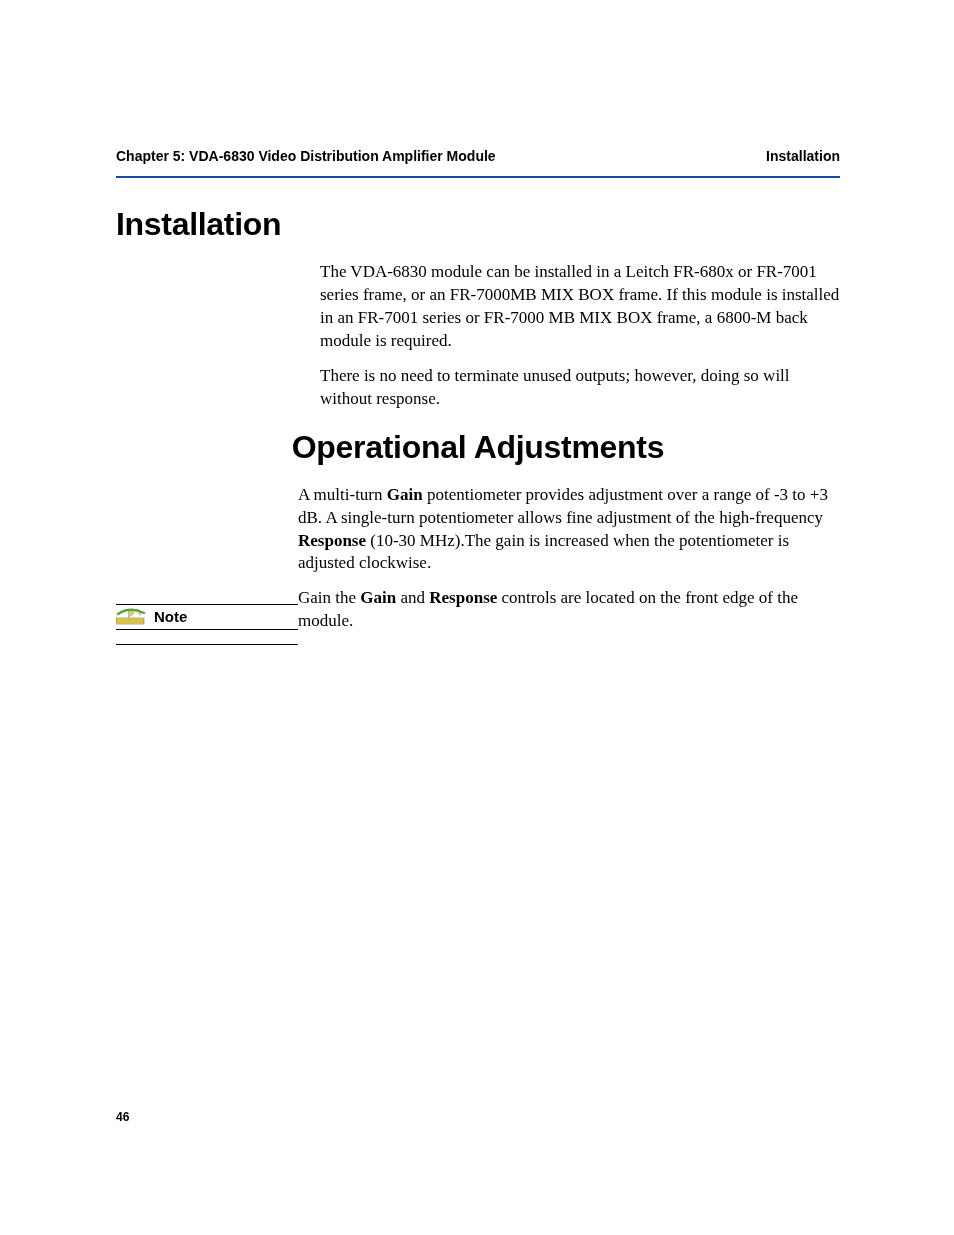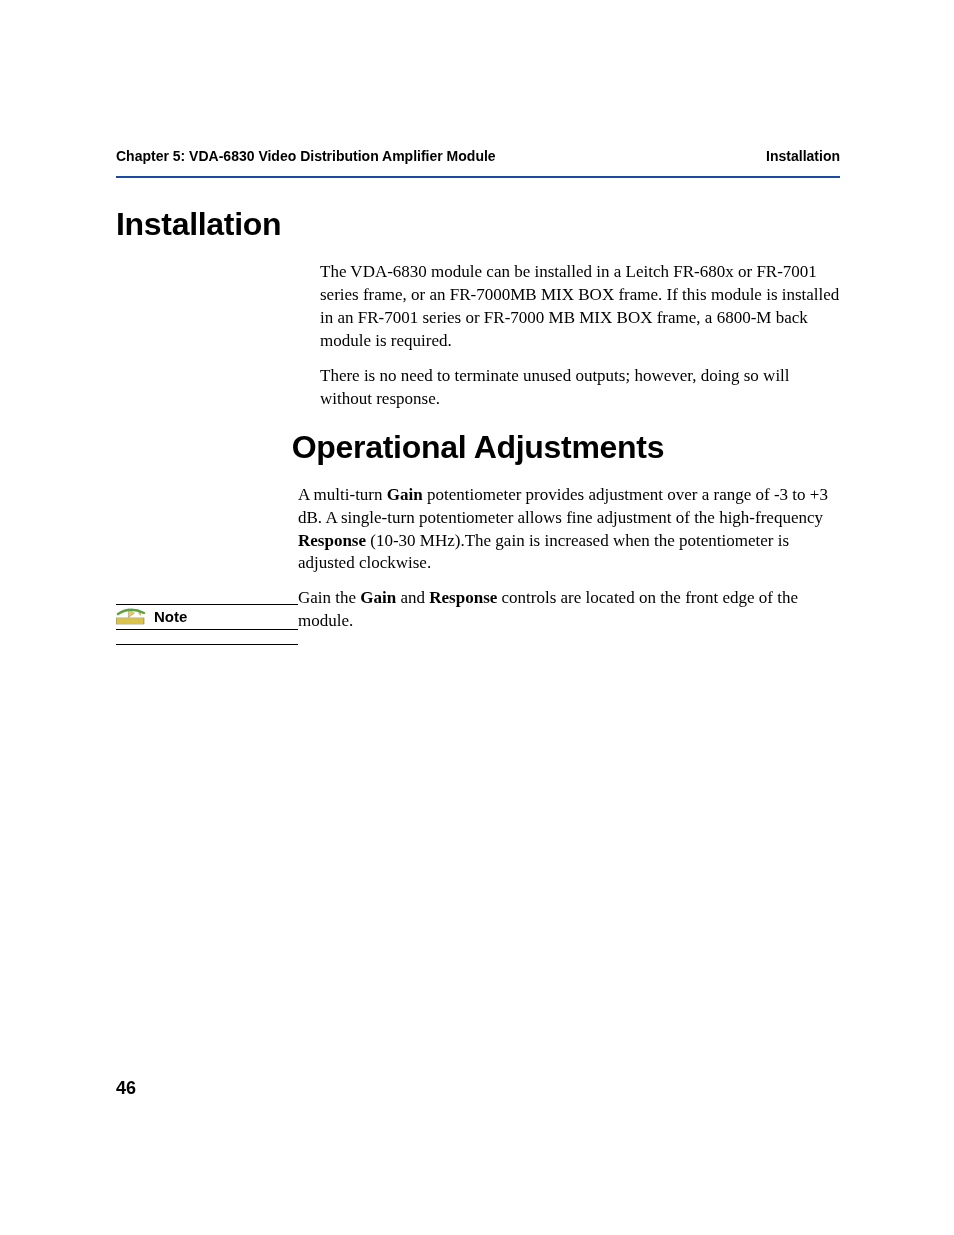--- a/index.html
+++ b/index.html
@@ -79,27 +79,27 @@
     font-family: 'Minion Pro', Georgia, 'Times New Roman', serif;
     font-size: 17px;
     line-height: 1.35;
     margin-bottom: 12px;
   }
   .b { font-weight: 700; margin-top: 21px; }
   .footer {
     position: absolute;
     left: 116px;
     width: 724px;
-    top: 1078px;
+    top: 1110px;
     display: flex;
     justify-content: space-between;
     align-items: baseline;
     font-family: Arial, Helvetica, sans-serif;
     font-weight: 700;
-    font-size: 18px;
+    font-size: 12px;
     font-stretch: condensed;
   }
   .pencil-icon {
     width: 34px; height: 18px;
     display: inline-block;
   }
 </style>
 </head>
 <body>
 

